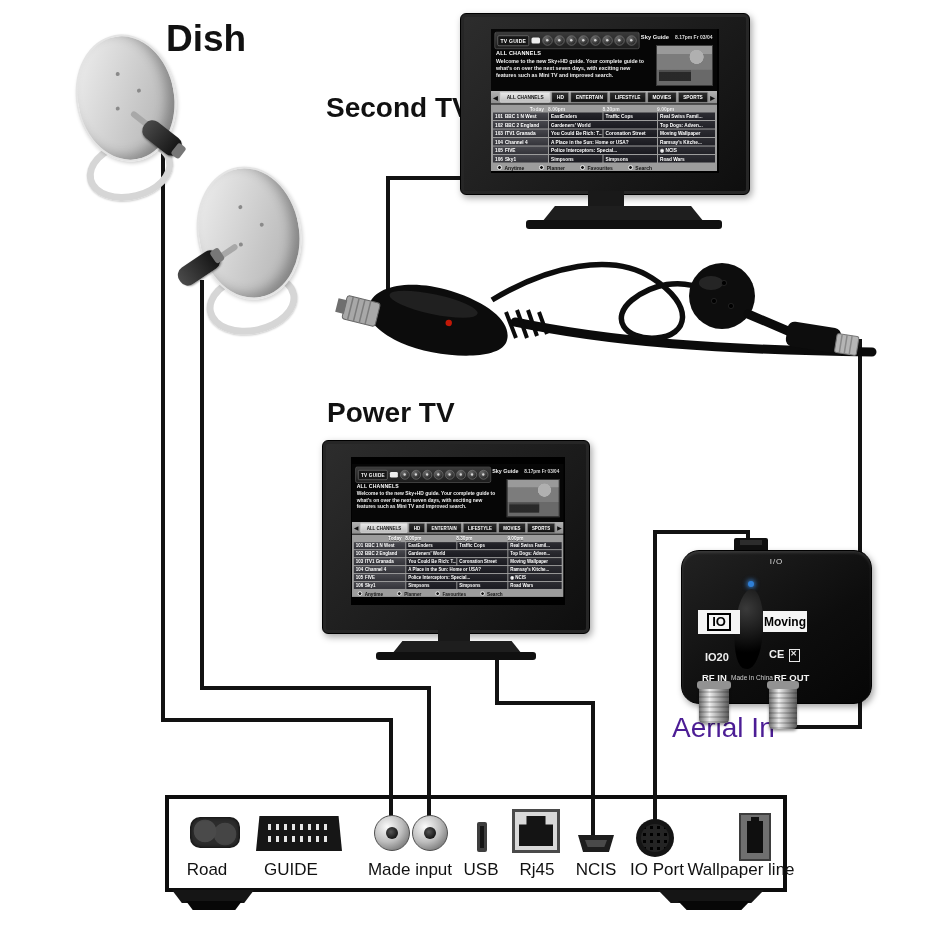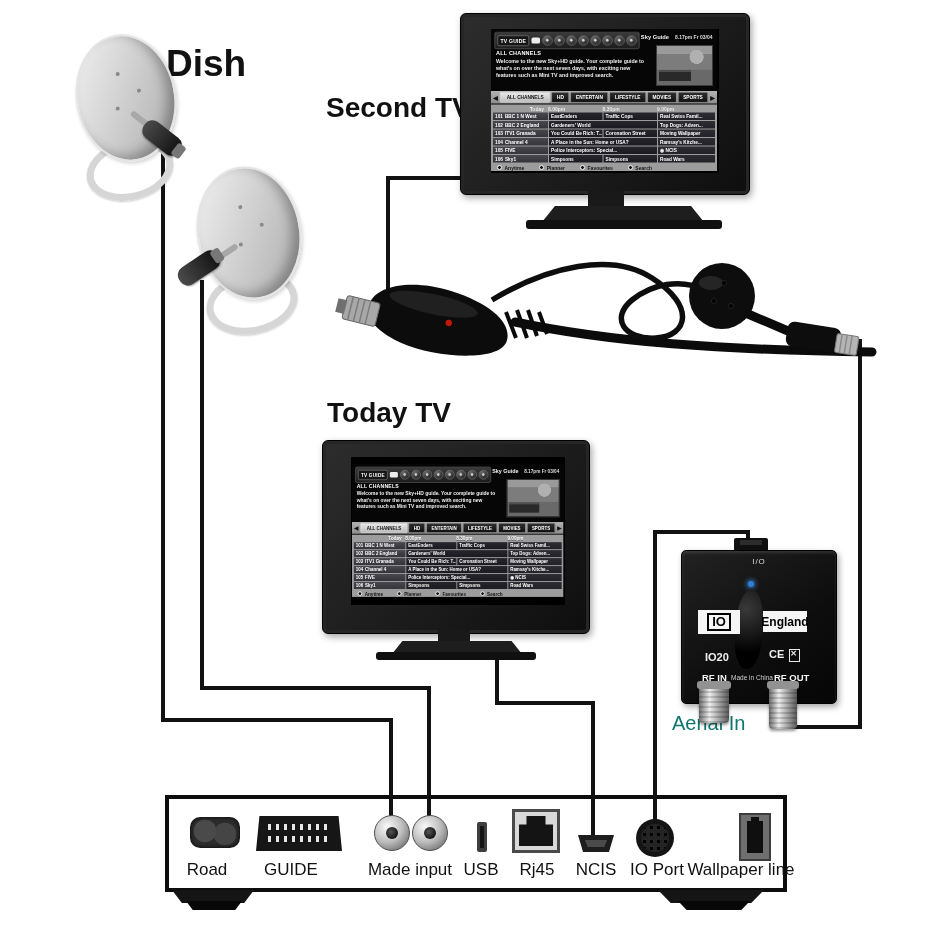--- a/index.html
+++ b/index.html
@@ -1,24 +1,24 @@
 <!DOCTYPE html>
 <html><head>
 <meta charset="utf-8">
 <style>
   html,body{margin:0;padding:0;background:#fff;}
   #stage{position:relative;width:945px;height:945px;background:#fff;overflow:hidden;
          font-family:"Liberation Sans",sans-serif;}
 
   
   .diagram-label{position:absolute;color:#111;font-weight:bold;white-space:nowrap;}
-  #lbl-dish{left:166px;top:43px;font-size:37px;}
+  #lbl-dish{left:166px;top:18px;font-size:37px;}
   #lbl-second-tv{left:326px;top:92px;font-size:28px;}
   #lbl-main-tv{left:327px;top:397px;font-size:28px;}
-  #lbl-aerial{position:absolute;left:672px;top:712px;font-size:20px;color:#0f766e;font-weight:normal;}
+  #lbl-aerial{position:absolute;left:672px;top:712px;font-size:28px;color:#4c1d95;font-weight:normal;}
   #lbl-note{position:absolute;left:318px;top:905px;width:180px;text-align:center;font-size:17px;color:#222;}
 
   
   .dish-face{position:absolute;border-radius:50%;
     background:linear-gradient(118deg,#f2f2f2 0%,#d2d2d2 45%,#ababab 100%);
     border:2px solid #e4e4e4;
     box-shadow:inset -7px -5px 12px rgba(0,0,0,.28),1px 2px 4px rgba(0,0,0,.18);z-index:4;}
   .dish-dot{position:absolute;width:4px;height:4px;border-radius:50%;background:#8a8a8a;}
   .dish-ring{position:absolute;border:7px solid #d6d6d6;border-radius:50%;z-index:3;
     box-shadow:0 1px 2px rgba(0,0,0,.2);}
@@ -88,23 +88,23 @@
   .g-right{width:112px;flex:1 1 auto;background:linear-gradient(#2d2d33,#212127);display:flex;align-items:center;
     padding:0 4px;font-size:9.5px;font-weight:bold;white-space:nowrap;overflow:hidden;box-sizing:border-box;}
   .g-foot{display:flex;align-items:center;height:16px;margin-top:2px;gap:30px;padding-left:8px;}
   .g-fitem{display:flex;align-items:center;gap:5px;font-size:10px;font-weight:bold;color:#151515;white-space:nowrap;}
   .g-dot{width:10px;height:10px;border-radius:50%;background:#141414;border:2px solid #f2f2f2;box-sizing:border-box;}
 
   
   #io-partner{position:absolute;left:681px;top:536px;width:154px;height:178px;z-index:4;}
   .iop-tab{position:absolute;left:53px;top:2px;width:34px;height:16px;background:#101010;border-radius:2px;}
   .iop-tab::after{content:"";position:absolute;left:6px;top:2px;width:22px;height:5px;background:#2c2c2c;}
-  .iop-body{position:absolute;left:0;top:14px;width:154px;height:152px;border-radius:5px;
+  .iop-body{position:absolute;left:0;top:14px;width:154px;height:152px;border-radius:18px;
     background:linear-gradient(145deg,#222 0%,#0d0d0d 60%,#060606 100%);
-    border:1px solid #000;box-shadow:inset 0 2px 3px rgba(255,255,255,.12),2px 3px 6px rgba(0,0,0,.35);}
+    border:1px solid #000;box-shadow:inset 0 2px 3px rgba(255,255,255,.12),2px 3px 6px rgba(0,0,0,.35);padding-left:35px;}
   .iop-io{position:absolute;left:0;top:6px;width:100%;text-align:center;font-size:8px;color:#ddd;letter-spacing:1px;}
   .iop-led{position:absolute;left:66px;top:30px;width:6px;height:6px;border-radius:50%;box-shadow:0 0 5px 1px rgba(60,140,230,.9);}
   .iop-stick{position:absolute;left:53px;top:38px;width:28px;height:80px;border-radius:50% 50% 45% 45%;
     background:radial-gradient(circle at 35% 25%,#3a3a3a,#000 70%);transform:rotate(4deg);}
   .iop-logo{position:absolute;left:16px;top:59px;width:42px;height:24px;background:#f5f5f5;
     display:flex;align-items:center;justify-content:center;}
   .iop-logo span{border:2.5px solid #000;color:#000;font-size:13px;font-weight:bold;line-height:14px;padding:0 3px;}
   .iop-brand{position:absolute;left:81px;top:60px;width:44px;height:21px;background:#f5f5f5;color:#000;
     font-size:12px;font-weight:bold;display:flex;align-items:center;justify-content:center;}
   .iop-model{position:absolute;left:23px;top:100px;font-size:11px;font-weight:bold;color:#efefef;}
@@ -199,21 +199,21 @@
       <g transform="rotate(14 365 312)">
         <rect x="344" y="300" width="34" height="24" rx="3" fill="#a8a8a8" stroke="#666"></rect>
         <path d="M350 300 v24 M356 300 v24 M362 300 v24 M368 300 v24" stroke="#7c7c7c" stroke-width="1.5"></path>
         <rect x="336" y="305" width="9" height="14" fill="#6f6f6f"></rect>
       </g>
     </g>
   </svg>
 
   <div class="diagram-label" id="lbl-dish">Dish</div>
   <div class="diagram-label" id="lbl-second-tv">Second TV</div>
-  <div class="diagram-label" id="lbl-main-tv">Today TV</div>
+  <div class="diagram-label" id="lbl-main-tv">Power TV</div>
   <div id="lbl-aerial">Aerial In</div>
 
   <div class="dish-ring" style="left:86px;top:140px;width:74px;height:46px;transform:rotate(-14deg);"></div>
   <div class="dish-face" style="left:76px;top:34px;width:96px;height:124px;transform:rotate(-10deg);">
     <div class="dish-dot" style="left:44%;top:28%;"></div>
     <div class="dish-dot" style="left:62%;top:44%;"></div>
     <div class="dish-dot" style="left:38%;top:56%;"></div>
   </div>
   <div class="dish-arm" style="left:128px;top:120px;width:34px;height:6px;transform:rotate(38deg);"></div>
   <div class="dish-lnb" style="left:140px;top:128px;width:44px;height:20px;transform:rotate(38deg);"></div>
@@ -505,21 +505,21 @@
 
   <div id="io-partner">
     <div class="iop-tab"></div>
     <div class="iop-body">
       <div class="iop-io">I/O</div>
       <div class="iop-led" id="iop-led" style="background: rgb(47, 127, 214);"></div>
       <div class="iop-stick"></div>
       <div class="iop-logo">
           <span>IO</span>
         </div>
-      <div class="iop-brand">England</div>
+      <div class="iop-brand">Moving</div>
       <div class="iop-model">IO20</div>
       <div class="iop-ce">
         <span>CE</span>
         <span class="iop-bin"></span>
       </div>
       <div class="iop-rfin">RF IN</div>
       <div class="iop-made">Made in China</div>
       <div class="iop-rfout">RF OUT</div>
       <div class="iop-conn" style="left:17px;top:134px;width:30px;height:38px;"></div>
       <div class="iop-conn" style="left:87px;top:134px;width:28px;height:44px;"></div>

